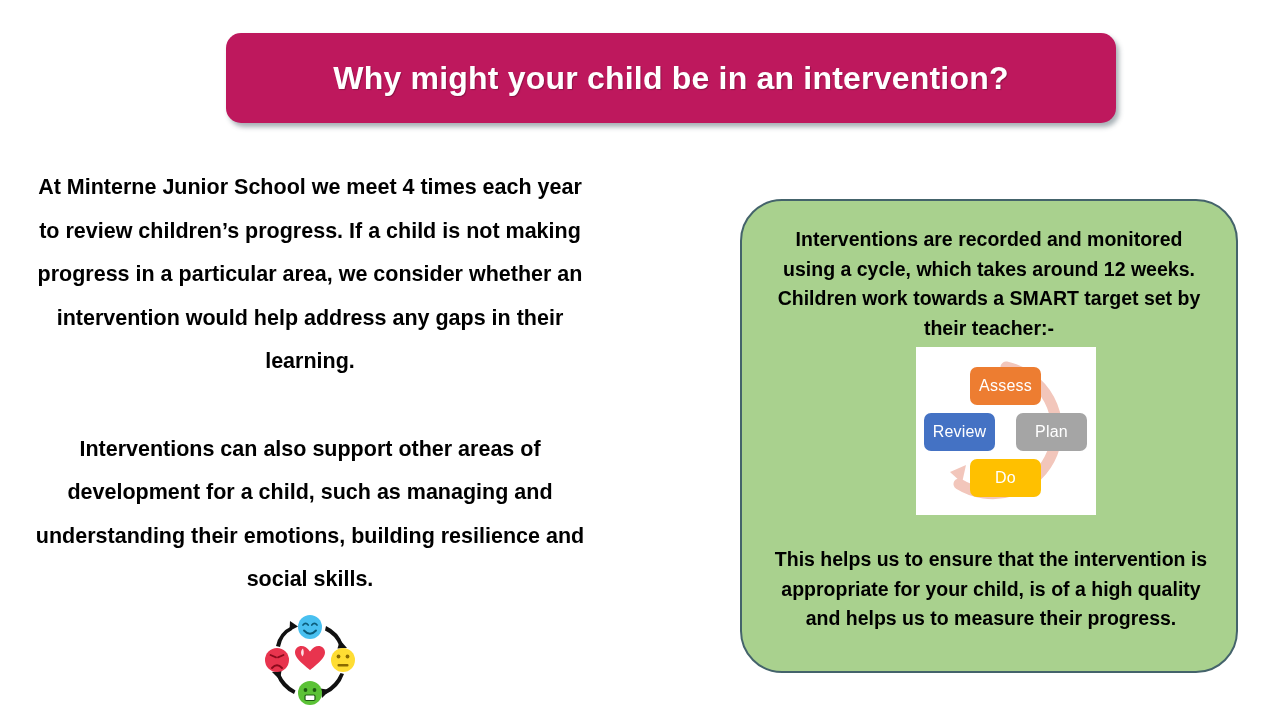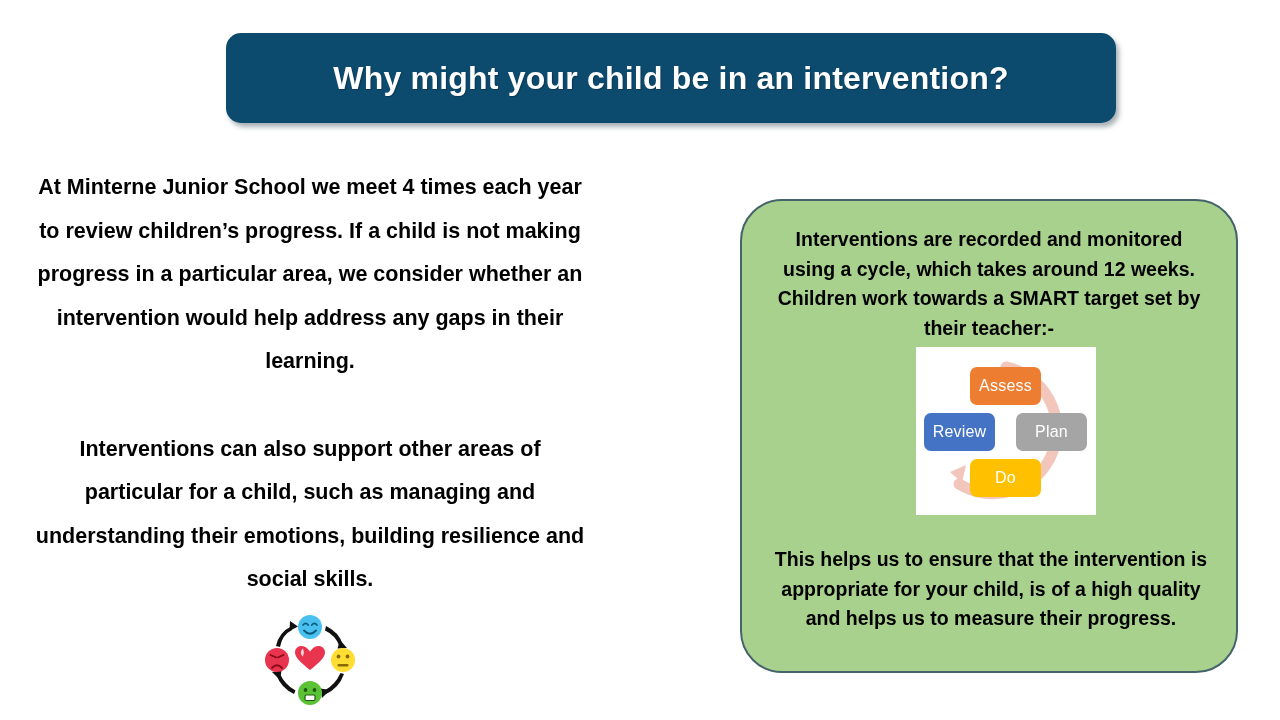--- a/index.html
+++ b/index.html
@@ -19,21 +19,21 @@
     background: #ffffff;
   }
 
   
   #title-banner {
     position: absolute;
     left: 226px;
     top: 33px;
     width: 890px;
     height: 90px;
-    background: #0c4a6e;
+    background: #be185d;
     border-radius: 15px;
     box-shadow: 3px 4px 5px rgba(60, 80, 90, 0.45);
     display: flex;
     align-items: center;
     justify-content: center;
   }
   #title-text {
     color: #ffffff;
     font-size: 32px;
     font-weight: bold;
@@ -145,21 +145,21 @@
 <body>
 
 <div id="slide">
 
   <div id="title-banner">
     <div id="title-text">Why might your child be in an intervention?</div>
   </div>
 
   <div id="left-column">
     <div class="left-para" id="left-para-1">At Minterne Junior School we meet 4 times each year to review children’s progress.  If a child is not making progress in a particular area, we consider whether an intervention would help address any gaps in their learning.</div>
-    <div class="left-para" id="left-para-2">Interventions can also support other areas of particular for a child, such as managing and understanding their emotions, building resilience and social skills.</div>
+    <div class="left-para" id="left-para-2">Interventions can also support other areas of development for a child, such as managing and understanding their emotions, building resilience and social skills.</div>
   </div>
 
   <div id="emotions-wheel">
     <svg viewBox="0 0 96 96" width="96" height="96">
 
       <g fill="#111111" stroke="none">
 
         <path d="M14,34 Q17,20 30,14 L30,18 Q20,23 18,35 Z"></path>
         <path d="M28,9 L36,14.5 L27.5,19 Z"></path>
 

